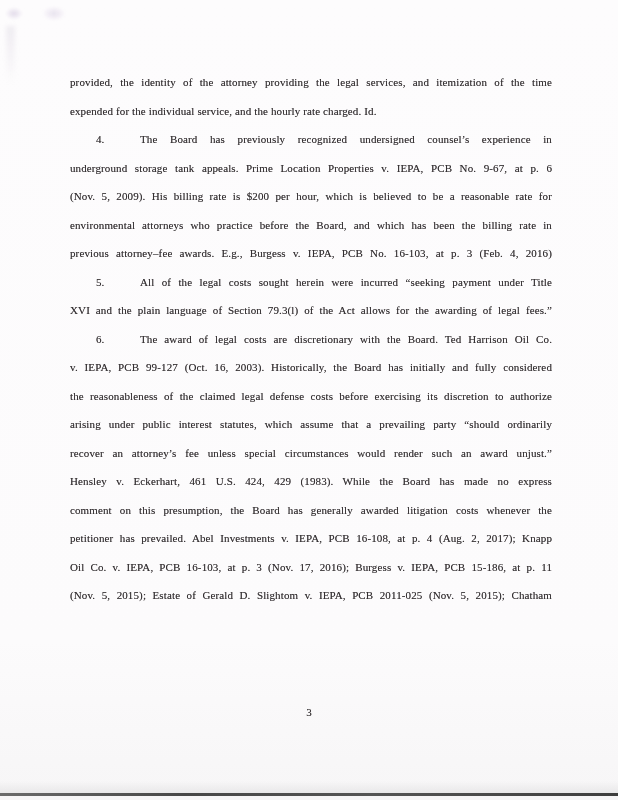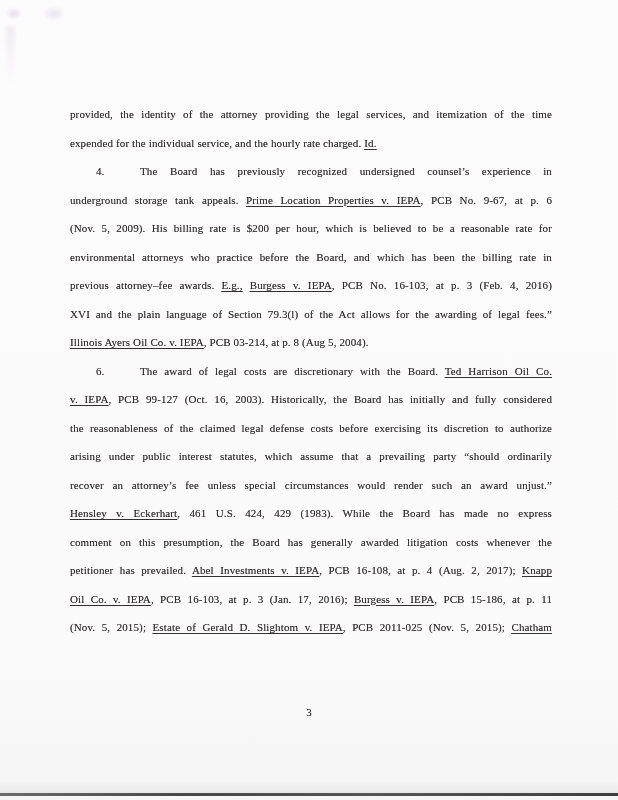--- a/index.html
+++ b/index.html
@@ -14,38 +14,36 @@
     background: linear-gradient(180deg, #fdfcfd 0%, #fcfbfc 80%, #f7f6f7 99%);
     overflow: hidden;
     font-family: "Liberation Serif", "DejaVu Serif", serif;
     color: #343032;
   }
   .text-block {
     position: absolute;
     left: 70px;
     top: 68px;
     width: 482px;
-    margin-top: 32px;
   }
   .line {
     font-size: 11px;
     line-height: 28.5px;
     letter-spacing: 0.12px;
     white-space: normal;
     text-shadow: 0 0 0.5px rgba(80, 75, 78, 0.65);
   }
   .line-full {
     text-align: justify;
     text-align-last: justify;
   }
   .line-last {
     text-align: left;
   }
   .u {
-    text-decoration: underline;
     text-decoration-thickness: 1px;
     text-underline-offset: 2px;
   }
   .pnum {
     display: inline-block;
     width: 70px;
     padding-left: 26px;
     box-sizing: border-box;
     text-align: left;
     text-align-last: left;
@@ -114,31 +112,31 @@
   <div class="streak"></div>
 
   <div class="text-block">
       <div class="line line-full"><span class="">provided, the identity of the attorney providing the legal services, and itemization of the time</span></div>
       <div class="line line-last"><span class="">expended for the individual service, and the hourly rate charged.  </span><span class="u">Id.</span></div>
       <div class="line line-full"><span class=" pnum">4.</span><span class="">The Board has previously recognized undersigned counsel’s experience in</span></div>
       <div class="line line-full"><span class="">underground storage tank appeals.  </span><span class="u">Prime Location Properties v. IEPA</span><span class="">, PCB No. 9-67, at p. 6</span></div>
       <div class="line line-full"><span class="">(Nov. 5, 2009).  His billing rate is $200 per hour, which is believed to be a reasonable rate for</span></div>
       <div class="line line-full"><span class="">environmental attorneys who practice before the Board, and which has been the billing rate in</span></div>
       <div class="line line-full"><span class="">previous attorney–fee awards.  </span><span class="u">E.g.,</span><span class=""> </span><span class="u">Burgess v. IEPA</span><span class="">, PCB No. 16-103, at p. 3 (Feb. 4, 2016)</span></div>
+      <div class="line line-full"><span class=" pnum">5.</span><span class="">All of the legal costs sought herein were incurred “seeking payment under Title</span></div>
       <div class="line line-full"><span class="">XVI and the plain language of Section 79.3(l) of the Act allows for the awarding of legal fees.”</span></div>
-      <div class="line line-last"><span class="u">Illinois Ayers Oil Co. v. IEPA</span><span class="">, PCB 03-214, at p. 8 (Aug 5, 2004).</span></div>
       <div class="line line-full"><span class=" pnum">6.</span><span class="">The award of legal costs are discretionary with the Board.  </span><span class="u">Ted Harrison Oil Co.</span></div>
       <div class="line line-full"><span class="u">v. IEPA</span><span class="">, PCB 99-127 (Oct. 16, 2003).  Historically, the Board has initially and fully considered</span></div>
       <div class="line line-full"><span class="">the reasonableness of the claimed legal defense costs before exercising its discretion to authorize</span></div>
       <div class="line line-full"><span class="">arising under public interest statutes, which assume that a prevailing party “should ordinarily</span></div>
       <div class="line line-full"><span class="">recover an attorney’s fee unless special circumstances would render such an award unjust.”</span></div>
       <div class="line line-full"><span class="u">Hensley v. Eckerhart</span><span class="">, 461 U.S. 424, 429 (1983).  While the Board has made no express</span></div>
       <div class="line line-full"><span class="">comment on this presumption, the Board has generally awarded litigation costs whenever the</span></div>
       <div class="line line-full"><span class="">petitioner has prevailed.  </span><span class="u">Abel Investments v. IEPA</span><span class="">, PCB 16-108, at p. 4 (Aug. 2, 2017); </span><span class="u">Knapp</span></div>
-      <div class="line line-full"><span class="u">Oil Co. v. IEPA</span><span class="">, PCB 16-103, at p. 3 (Jan. 17, 2016); </span><span class="u">Burgess v. IEPA</span><span class="">, PCB 15-186, at p. 11</span></div>
+      <div class="line line-full"><span class="u">Oil Co. v. IEPA</span><span class="">, PCB 16-103, at p. 3 (Nov. 17, 2016); </span><span class="u">Burgess v. IEPA</span><span class="">, PCB 15-186, at p. 11</span></div>
       <div class="line line-full"><span class="">(Nov. 5, 2015); </span><span class="u">Estate of Gerald D. Slightom v. IEPA</span><span class="">, PCB 2011-025 (Nov. 5, 2015); </span><span class="u">Chatham</span></div>
     </div>
 
   <div class="page-number">3</div>
 
   <div class="bottom-shade"></div>
   <div class="bottom-edge"></div>
 </div>
 
 </body></html>

